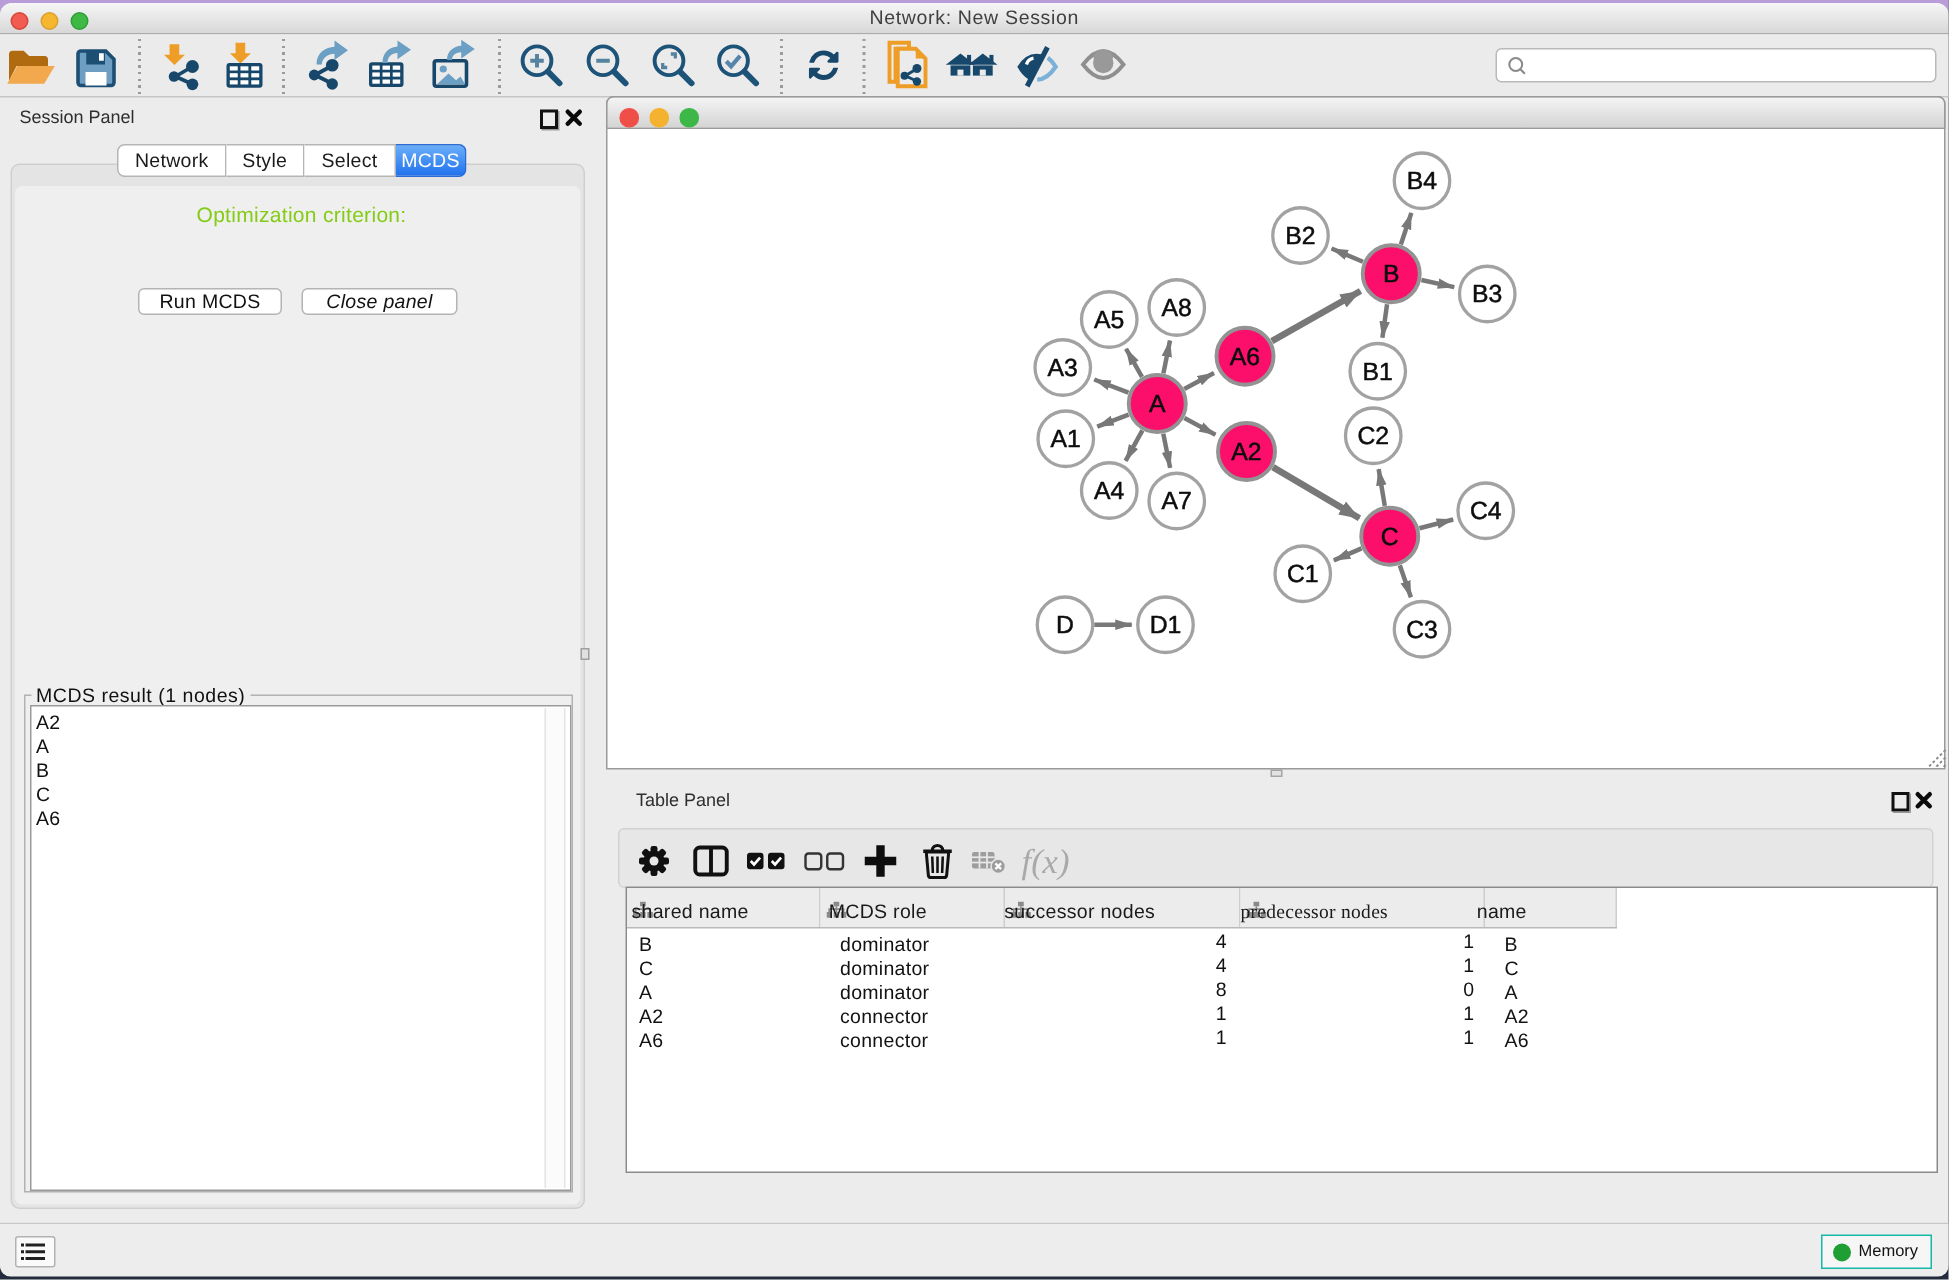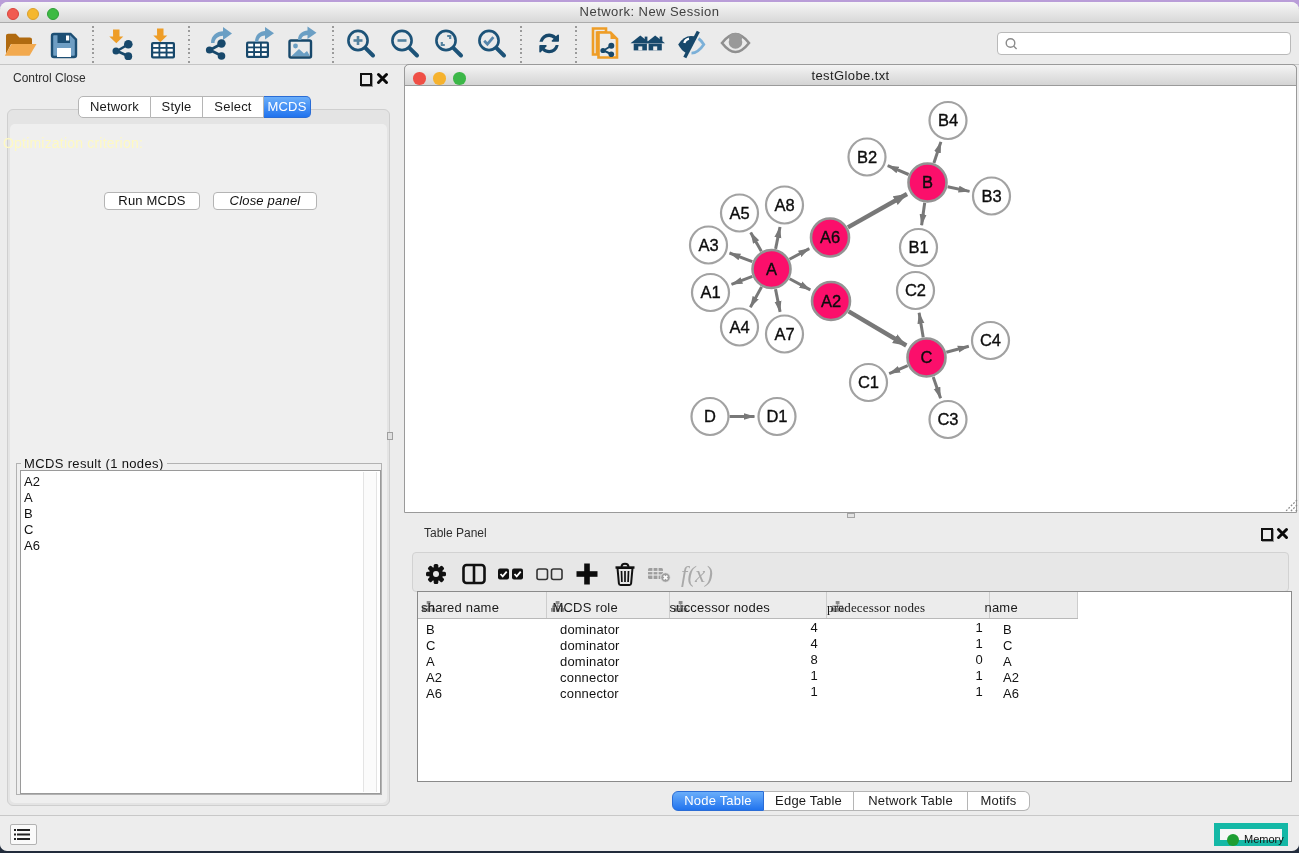--- a/index.html
+++ b/index.html
@@ -20,21 +20,21 @@
   
   .paneltitle{font-size:12px;color:#2e2e2e;}
   .floatbtn{position:absolute;width:8px;height:9px;border:2px solid #111;box-shadow:1px 1px 0 #999;}
   #cpbox{position:absolute;left:7px;top:109px;width:383px;height:697px;background:#e4e4e4;border:1px solid #cfcfcf;border-radius:6px;box-sizing:border-box;}#cpinner{position:absolute;left:10px;top:124px;width:377px;height:679px;background:#efefef;border-radius:5px;}
   .tabrow{position:absolute;display:flex;}
   .tab{box-sizing:border-box;height:22px;background:#fff;border:1px solid #b5b5b5;border-left:none;font-size:13px;letter-spacing:0.2px;color:#1a1a1a;text-align:center;line-height:20px;}
   .tab.first{border-left:1px solid #b5b5b5;border-radius:5px 0 0 5px;}
   .tab.last{border-radius:0 5px 5px 0;}
   .tab.sel{background:linear-gradient(#6aaefa,#2173ee);color:#fff;border-color:#2a6cd5;}
   
-  .btn{position:absolute;box-sizing:border-box;height:18px;background:#fff;border:1px solid #b4b4b4;border-radius:4px;font-size:13px;letter-spacing:0.2px;color:#111;text-align:center;line-height:16px;margin-left:12px;}
+  .btn{position:absolute;box-sizing:border-box;height:18px;background:#fff;border:1px solid #b4b4b4;border-radius:4px;font-size:13px;letter-spacing:0.2px;color:#111;text-align:center;line-height:16px;}
   
   #netframe{position:absolute;left:404px;top:64px;width:893px;height:449px;background:#fff;border:1px solid #9a9a9a;border-radius:5px 5px 0 0;box-sizing:border-box;}
   #nettitle{position:absolute;left:404px;top:64px;width:893px;height:22px;background:linear-gradient(#f4f4f4,#d4d4d4);border:1px solid #9a9a9a;border-radius:5px 5px 0 0;box-sizing:border-box;}
   #nettitle .tl{position:absolute;top:7px;width:12.5px;height:12.5px;border-radius:50%;}
   
   #tptool{position:absolute;left:412px;top:552px;width:877px;height:40px;background:#e7e7e7;border:1px solid #d2d2d2;border-radius:4px;box-sizing:border-box;}
   #tptable{position:absolute;left:417px;top:591px;width:873px;height:189px;background:#fff;border:1px solid #8a8a8a;}
   .th{position:absolute;top:0;height:26px;background:#ececec;border-right:1px solid #cdcdcd;box-sizing:border-box;}
   .thlabel{position:absolute;top:8px;width:100%;text-align:left;font-size:13px;letter-spacing:0.2px;color:#1a1a1a;}
   .cell{position:absolute;font-size:13px;letter-spacing:0.2px;color:#121212;}
@@ -189,53 +189,52 @@
         <circle cx="20.5" cy="19" r="6.8" fill="#999999"></circle>
       </svg>
     <div id="searchbox">
         <svg width="22" height="21" style="position:absolute;left:0px;top:0px;">
           <circle cx="12.5" cy="10" r="4.3" fill="none" stroke="#8b8b8b" stroke-width="1.4"></circle>
           <line x1="15.6" y1="13.1" x2="18.6" y2="16.1" stroke="#8b8b8b" stroke-width="1.4"></line>
         </svg>
       </div>
   </div>
 
-  <div class="abs paneltitle" style="left:13px;top:71px;">Control Close</div>
+  <div class="abs paneltitle" style="left:13px;top:71px;">Session Panel</div>
   <div class="floatbtn" style="left:360px;top:73px;"></div>
   <svg class="abs" style="left:376px;top:72px;" width="13" height="13" viewBox="0 0 13 13">
       <path d="M2.5 2.5 L10.5 10.5 M10.5 2.5 L2.5 10.5" stroke="#0a0a0a" stroke-width="3" stroke-linecap="round"></path>
     </svg>
   <div id="cpbox"></div>
   <div id="cpinner"></div>
   <div class="tabrow" style="left:78px;top:96px;">
     <div class="tab first" style="width:73px;">Network</div>
     <div class="tab" style="width:52px;">Style</div>
     <div class="tab" style="width:61px;">Select</div>
     <div class="tab last sel" style="width:47px;">MCDS</div>
   </div>
-  <div class="abs" style="left:3px;top:135px;width:396px;text-align:left;font-size:14px;letter-spacing:0.2px;color:#fef9c3;">Optimization criterion:</div>
+  <div class="abs" style="left:3px;top:135px;width:396px;text-align:center;font-size:14px;letter-spacing:0.2px;color:#84cc16;">Optimization criterion:</div>
   <div class="btn" style="left:92px;top:192px;width:96px;">Run MCDS</div>
   <div class="btn" style="left:201px;top:192px;width:104px;font-style:italic;">Close panel</div>
 
   <div class="abs" style="left:16px;top:463px;width:366px;height:332px;border:1px solid #b2b2b2;box-sizing:border-box;"></div>
   <div class="abs" style="left:21px;top:456px;background:#efefef;padding:0 3px;font-size:13px;letter-spacing:0.35px;color:#111;">MCDS result (1 nodes)</div>
   <div class="abs" style="left:20px;top:470px;width:361px;height:324px;background:#fff;border:1px solid #9a9a9a;box-sizing:border-box;">
     <div style="position:absolute;left:3px;top:3px;font-size:13px;letter-spacing:0.2px;color:#111;line-height:16px;">A2<br>A<br>B<br>C<br>A6</div>
     <div style="position:absolute;right:3px;top:1px;width:14px;height:320px;background:#fbfbfb;border-left:1px solid #e4e4e4;border-right:1px solid #e4e4e4;box-sizing:border-box;"></div>
   </div>
 
   <div class="abs" style="left:387px;top:432px;width:6px;height:8px;background:#e0e0e0;border:1px solid #9f9f9f;box-sizing:border-box;"></div>
   <div class="abs" style="left:847px;top:513px;width:8px;height:5px;background:#e2e2e2;border:1px solid #a5a5a5;box-sizing:border-box;"></div>
 
   <div id="netframe"></div>
   <div id="nettitle">
     <div class="tl" style="left:8px;background:#ef4f46;"></div>
     <div class="tl" style="left:28px;background:#f5b22e;"></div>
     <div class="tl" style="left:48px;background:#3cb748;"></div>
-    <div style="position:absolute;left:0;top:3px;width:100%;text-align:center;font-size:13px;letter-spacing:0.4px;color:#222;">testGlobe.txt</div>
   </div>
   <svg class="abs" id="graph" style="left:405px;top:86px;" width="891" height="422" viewBox="405 86 891 422">
 <defs>
 <marker id="ah" markerWidth="12" markerHeight="9" refX="11" refY="4.5" orient="auto" markerUnits="userSpaceOnUse">
           <path d="M0,1 L11.5,4.5 L0,8 Z" fill="#787878"></path>
         </marker>
 <marker id="ah2" markerWidth="15" markerHeight="11" refX="13.5" refY="5.5" orient="auto" markerUnits="userSpaceOnUse">
           <path d="M0,0.5 L14,5.5 L0,10.5 Z" fill="#787878"></path>
         </marker>
 </defs>
@@ -443,40 +442,34 @@
     <div class="cell" style="left:330px;top:76px;width:70px;text-align:right;">1</div>
     <div class="cell" style="left:495px;top:76px;width:70px;text-align:right;">1</div>
     <div class="cell" style="left:585px;top:78px;">A2</div>
     <div class="cell" style="left:8px;top:94px;">A6</div>
     <div class="cell" style="left:142px;top:94px;">connector</div>
     <div class="cell" style="left:330px;top:92px;width:70px;text-align:right;">1</div>
     <div class="cell" style="left:495px;top:92px;width:70px;text-align:right;">1</div>
     <div class="cell" style="left:585px;top:94px;">A6</div>
   </div>
 
-  <div class="tabrow" style="left:672px;top:791px;">
-    <div class="tab first sel" style="width:92px;height:20px;line-height:18px;border-radius:6px 0 0 6px;">Node Table</div>
-    <div class="tab" style="width:90px;height:20px;line-height:18px;">Edge Table</div>
-    <div class="tab" style="width:114px;height:20px;line-height:18px;">Network Table</div>
-    <div class="tab last" style="width:62px;height:20px;line-height:18px;border-radius:0 6px 6px 0;">Motifs</div>
-  </div>
 
   <div id="statusbar">
     <div style="position:absolute;left:10px;top:8px;width:27px;height:21px;background:#fafafa;border:1px solid #b2b2b2;border-radius:2px;box-sizing:border-box;">
       <svg width="25" height="19">
           <g stroke="#222" stroke-width="2">
             <line x1="6" y1="5" x2="19" y2="5"></line>
             <line x1="6" y1="9.5" x2="19" y2="9.5"></line>
             <line x1="6" y1="14" x2="19" y2="14"></line>
           </g>
           <g fill="#222">
             <rect x="3" y="4" width="2" height="2"></rect>
             <rect x="3" y="8.5" width="2" height="2"></rect>
             <rect x="3" y="13" width="2" height="2"></rect>
           </g>
         </svg>
     </div>
-    <div style="position:absolute;left:1214px;top:7px;width:74px;height:23px;background:#f6f6f6;border:6px solid #14b8a6;box-sizing:border-box;">
+    <div style="position:absolute;left:1214px;top:7px;width:74px;height:23px;background:#f6f6f6;border:1px solid #14b8a6;box-sizing:border-box;">
       <div style="position:absolute;left:7px;top:5px;width:12px;height:12px;border-radius:50%;background:#1e9e33;"></div>
       <div style="position:absolute;left:24px;top:4px;font-size:11px;color:#111;">Memory</div>
     </div>
   </div>
 </div>
 
 </body></html>

